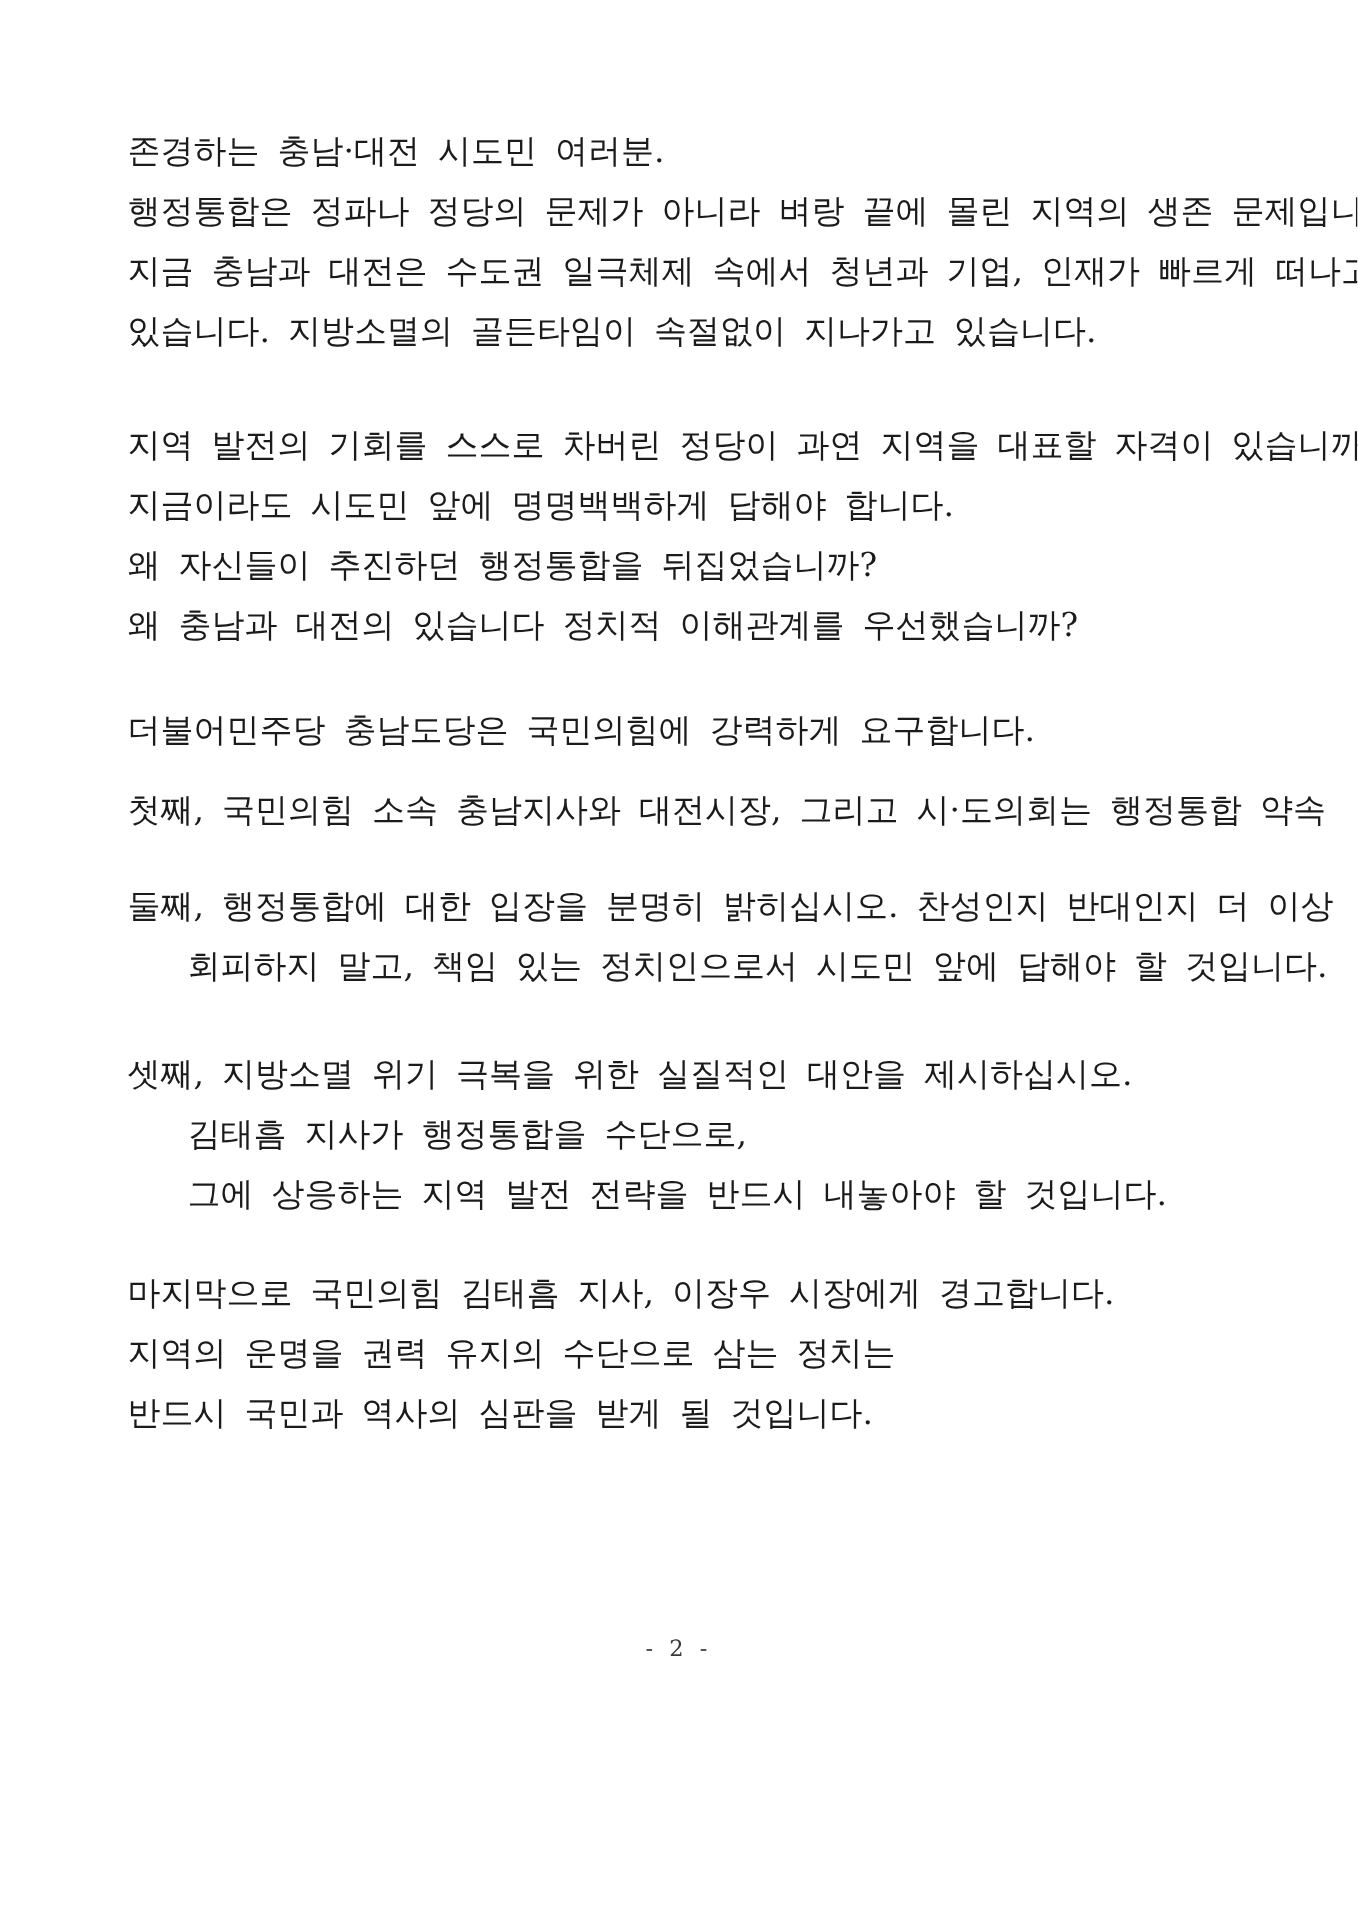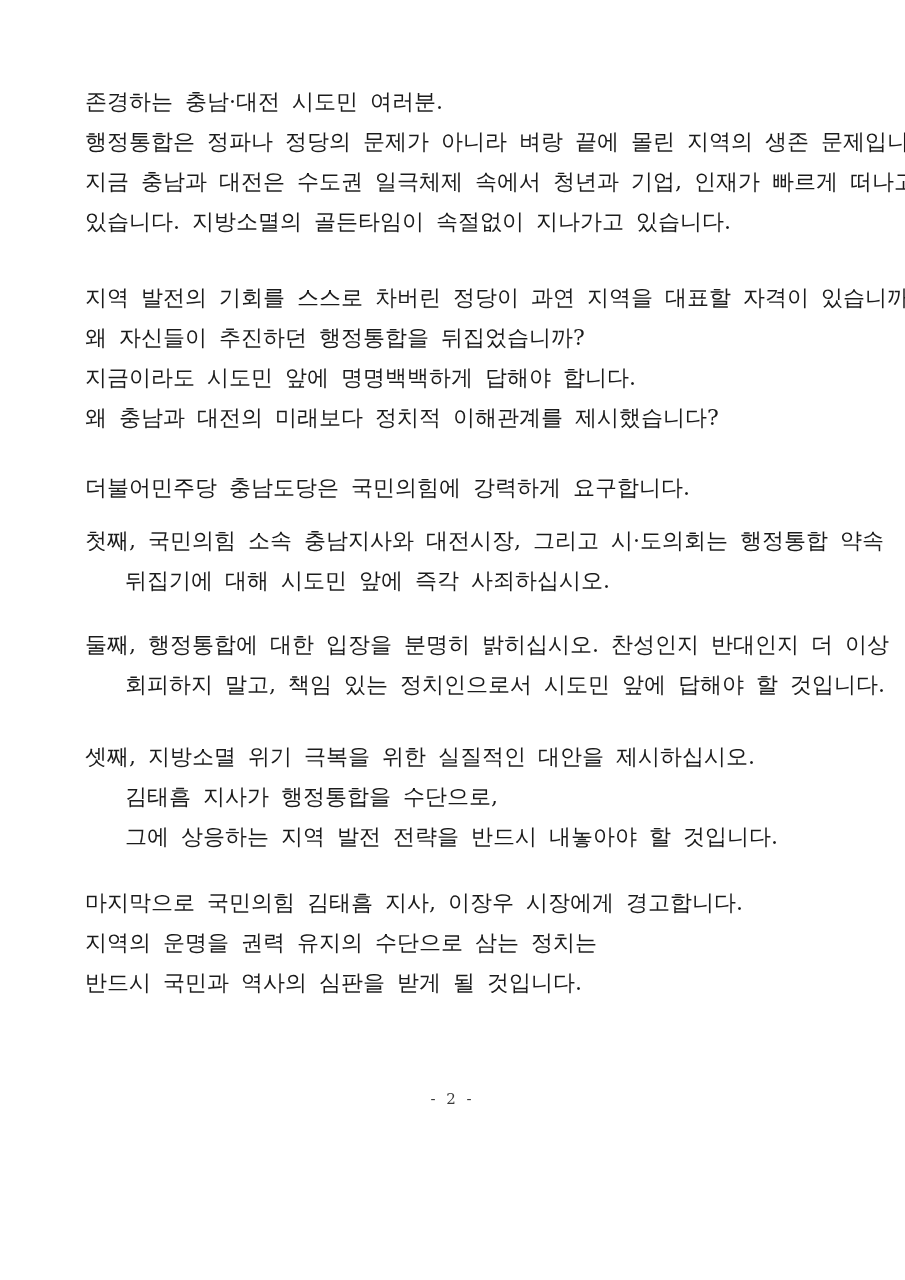--- a/index.html
+++ b/index.html
@@ -55,32 +55,31 @@
   <div class="para p-opening">
     <div class="line">존경하는 충남·대전 시도민 여러분.</div>
     <div class="line">행정통합은 정파나 정당의 문제가 아니라 벼랑 끝에 몰린 지역의 생존 문제입니다.</div>
     <div class="line">지금 충남과 대전은 수도권 일극체제 속에서 청년과 기업, 인재가 빠르게 떠나고</div>
     <div class="line">있습니다. 지방소멸의 골든타임이 속절없이 지나가고 있습니다.</div>
   </div>
 
 
   <div class="para p-questions">
     <div class="line">지역 발전의 기회를 스스로 차버린 정당이 과연 지역을 대표할 자격이 있습니까?</div>
+    <div class="line">지금이라도 시도민 앞에 명명백백하게 답해야 합니다.</div>
     <div class="line">왜 자신들이 추진하던 행정통합을 뒤집었습니까?</div>
-    <div class="line">지금이라도 시도민 앞에 명명백백하게 답해야 합니다.</div>
-    <div class="line">왜 충남과 대전의 미래보다 정치적 이해관계를 제시했습니다?</div>
+    <div class="line">왜 충남과 대전의 있습니다 정치적 이해관계를 우선했습니까?</div>
   </div>
 
   <div class="para p-intro">
     <div class="line">더불어민주당 충남도당은 국민의힘에 강력하게 요구합니다.</div>
   </div>
 
   <div class="para p-item1">
     <div class="line">첫째, 국민의힘 소속 충남지사와 대전시장, 그리고 시·도의회는 행정통합 약속</div>
-    <div class="line indent">뒤집기에 대해 시도민 앞에 즉각 사죄하십시오.</div>
   </div>
 
   <div class="para p-item2">
     <div class="line">둘째, 행정통합에 대한 입장을 분명히 밝히십시오. 찬성인지 반대인지 더 이상</div>
     <div class="line indent">회피하지 말고, 책임 있는 정치인으로서 시도민 앞에 답해야 할 것입니다.</div>
   </div>
 
   <div class="para p-item3">
     <div class="line">셋째, 지방소멸 위기 극복을 위한 실질적인 대안을 제시하십시오.</div>
     <div class="line indent">김태흠 지사가 행정통합을 수단으로,</div>

